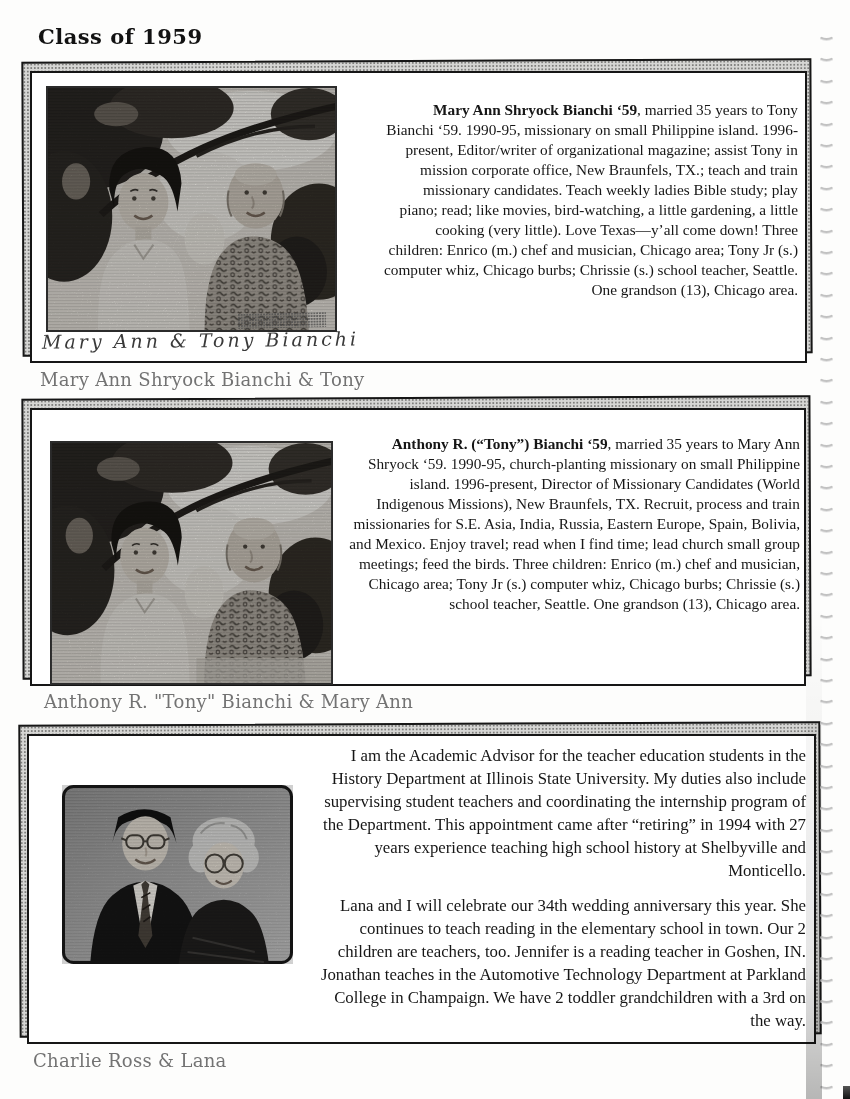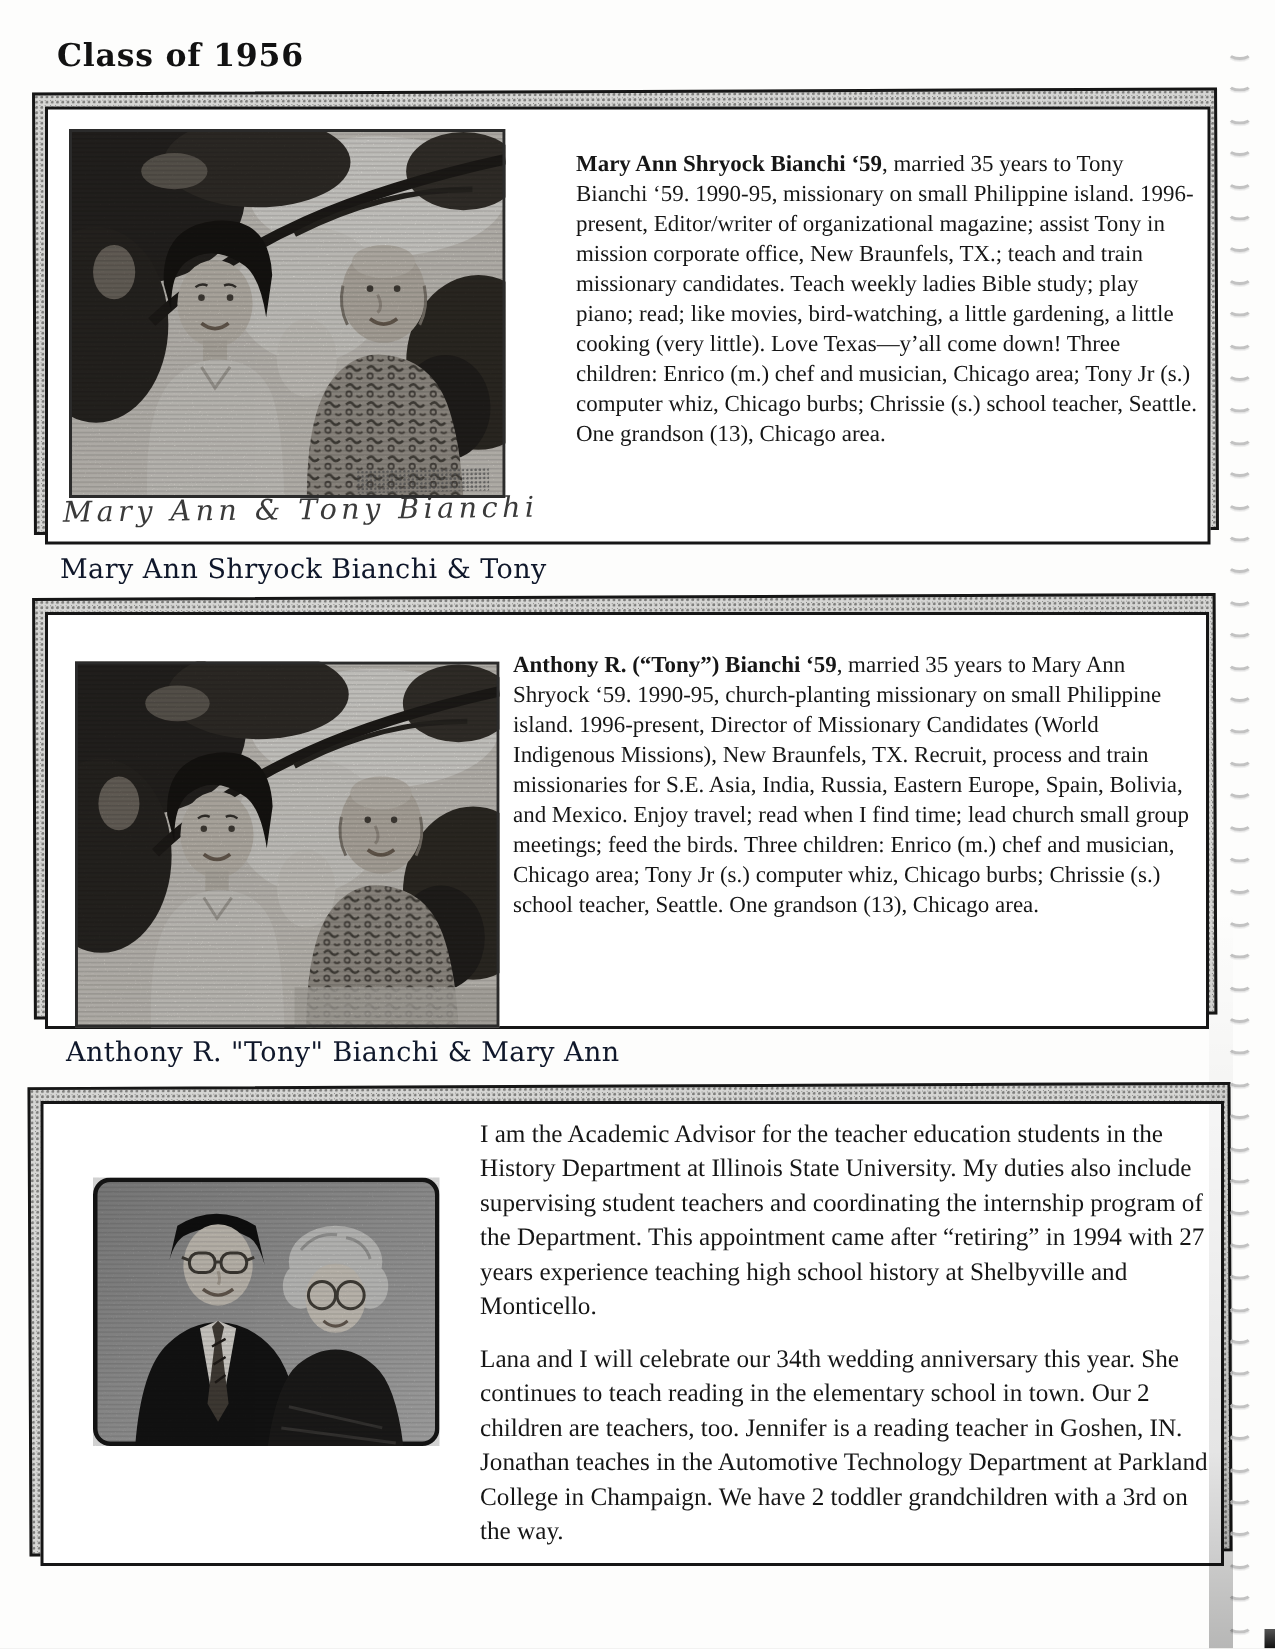--- a/index.html
+++ b/index.html
@@ -33,37 +33,37 @@
   .photo1{ left:14px; top:13px; width:291px; height:246px; }
   .photo2{ left:18px; top:31px; width:283px; height:244px; }
   .photo3{ left:33px; top:49px; width:231px; height:179px; }
   
   .bio{ position:absolute; font-size:15.3px; line-height:20px; text-align:left; }
   .bio b{ font-weight:bold; }
   .bio1{ left:352px; top:27px;  width:414px; }
   .bio2{ left:310px; top:24px;  width:458px; }
   .bio3{ left:291px; top:8px;   width:486px; font-size:16.8px; line-height:23px;font-family:Liberation Serif, serif; }
   .bio3 .para + .para{ margin-top:12px; }
-  .para{ margin:0; }
+  .para{ margin:0;text-align:right; }
   
   .handwriting{
     position:absolute; left:10px; top:256px; width:340px;
     font-family:"DejaVu Serif", serif; font-style:italic;
     font-size:19px; letter-spacing:3px; color:#3a3a3a;
     transform:rotate(-.6deg); white-space:nowrap;
   }
   .smudge{
     position:absolute; left:206px; top:240px; width:88px; height:15px;
     background-image:repeating-radial-gradient(circle at 1px 1px,#4c4c4c 0,#4c4c4c .7px,transparent 1px,transparent 2.6px);
     background-size:2.8px 2.8px; opacity:.75; transform:rotate(-1.2deg);
   }
   
   .caption{
     position:absolute; font-family:"DejaVu Serif", serif;
-    font-size:18px; letter-spacing:.3px; color:#0f172a; white-space:nowrap;
+    font-size:18px; letter-spacing:.3px; color:#737373; white-space:nowrap;
   }
   .caption1{ left:40px; top:369px; }
   .caption2{ left:44px; top:691px; }
   .caption3{ left:33px; top:1050px; }
   
   .binding{ position:absolute; right:0; top:0; width:44px; height:1099px; }
   .hole{
     position:absolute; left:12px; width:17px; height:10px;
     border:2px solid transparent; border-bottom-color:#c2c2c2;
     border-radius:50%; box-sizing:border-box;
@@ -100,21 +100,21 @@
     </pattern>
     <filter id="grainF">
       <feTurbulence type="fractalNoise" baseFrequency="0.9" numOctaves="2"></feTurbulence>
       <feColorMatrix type="matrix" values="0 0 0 0 0  0 0 0 0 0  0 0 0 0 0  0.8 0.8 0.8 0 0"></feColorMatrix>
     </filter>
   </defs>
 </svg>
 
 <div class="page">
 
-  <div class="page-title">Class of 1956</div>
+  <div class="page-title">Class of 1959</div>
 
   <div class="card card1">
     <div class="card-inner">
       <svg class="photo photo1" viewBox="0 0 290 245" preserveAspectRatio="none">
         <rect width="290" height="245" fill="#dedad3"></rect>
         <ellipse cx="205" cy="45" rx="85" ry="40" fill="#f3f1ec"></ellipse>
         <ellipse cx="160" cy="110" rx="50" ry="45" fill="#eceae4"></ellipse>
         <ellipse cx="42" cy="45" rx="75" ry="58" fill="#2a2724"></ellipse>
         <ellipse cx="125" cy="22" rx="62" ry="30" fill="#37332e"></ellipse>
         <ellipse cx="18" cy="130" rx="48" ry="65" fill="#2d2a26"></ellipse>
@@ -234,20 +234,21 @@
         <path d="M130,152 l62,14 M125,166 l76,10" stroke="#3c3a38" stroke-width="2"></path>
         <rect x="3" y="3" width="224" height="172" rx="9" fill="url(#scanP)" opacity="0.10"></rect>
         <rect x="3" y="3" width="224" height="172" rx="9" filter="url(#grainF)" opacity="0.18"></rect>
       </svg>
       <div class="bio bio3">
         <p class="para">I am the Academic Advisor for the teacher education students in the History Department at Illinois State University. My duties also include supervising student teachers and coordinating the internship program of the Department. This appointment came after “retiring” in 1994 with 27 years experience teaching high school history at Shelbyville and Monticello.</p>
         <p class="para">Lana and I will celebrate our 34th wedding anniversary this year. She continues to teach reading in the elementary school in town. Our 2 children are teachers, too. Jennifer is a reading teacher in Goshen, IN. Jonathan teaches in the Automotive Technology Department at Parkland College in Champaign. We have 2 toddler grandchildren with a 3rd on the way.</p>
       </div>
     </div>
   </div>
+  <div class="caption caption3">Charlie Ross &amp; Lana</div>
 
   <div class="binding">
       <div class="hole" style="top: 30px;"></div>
       <div class="hole" style="top: 51.4px;"></div>
       <div class="hole" style="top: 72.8px;"></div>
       <div class="hole" style="top: 94.2px;"></div>
       <div class="hole" style="top: 115.6px;"></div>
       <div class="hole" style="top: 137px;"></div>
       <div class="hole" style="top: 158.4px;"></div>
       <div class="hole" style="top: 179.8px;"></div>

